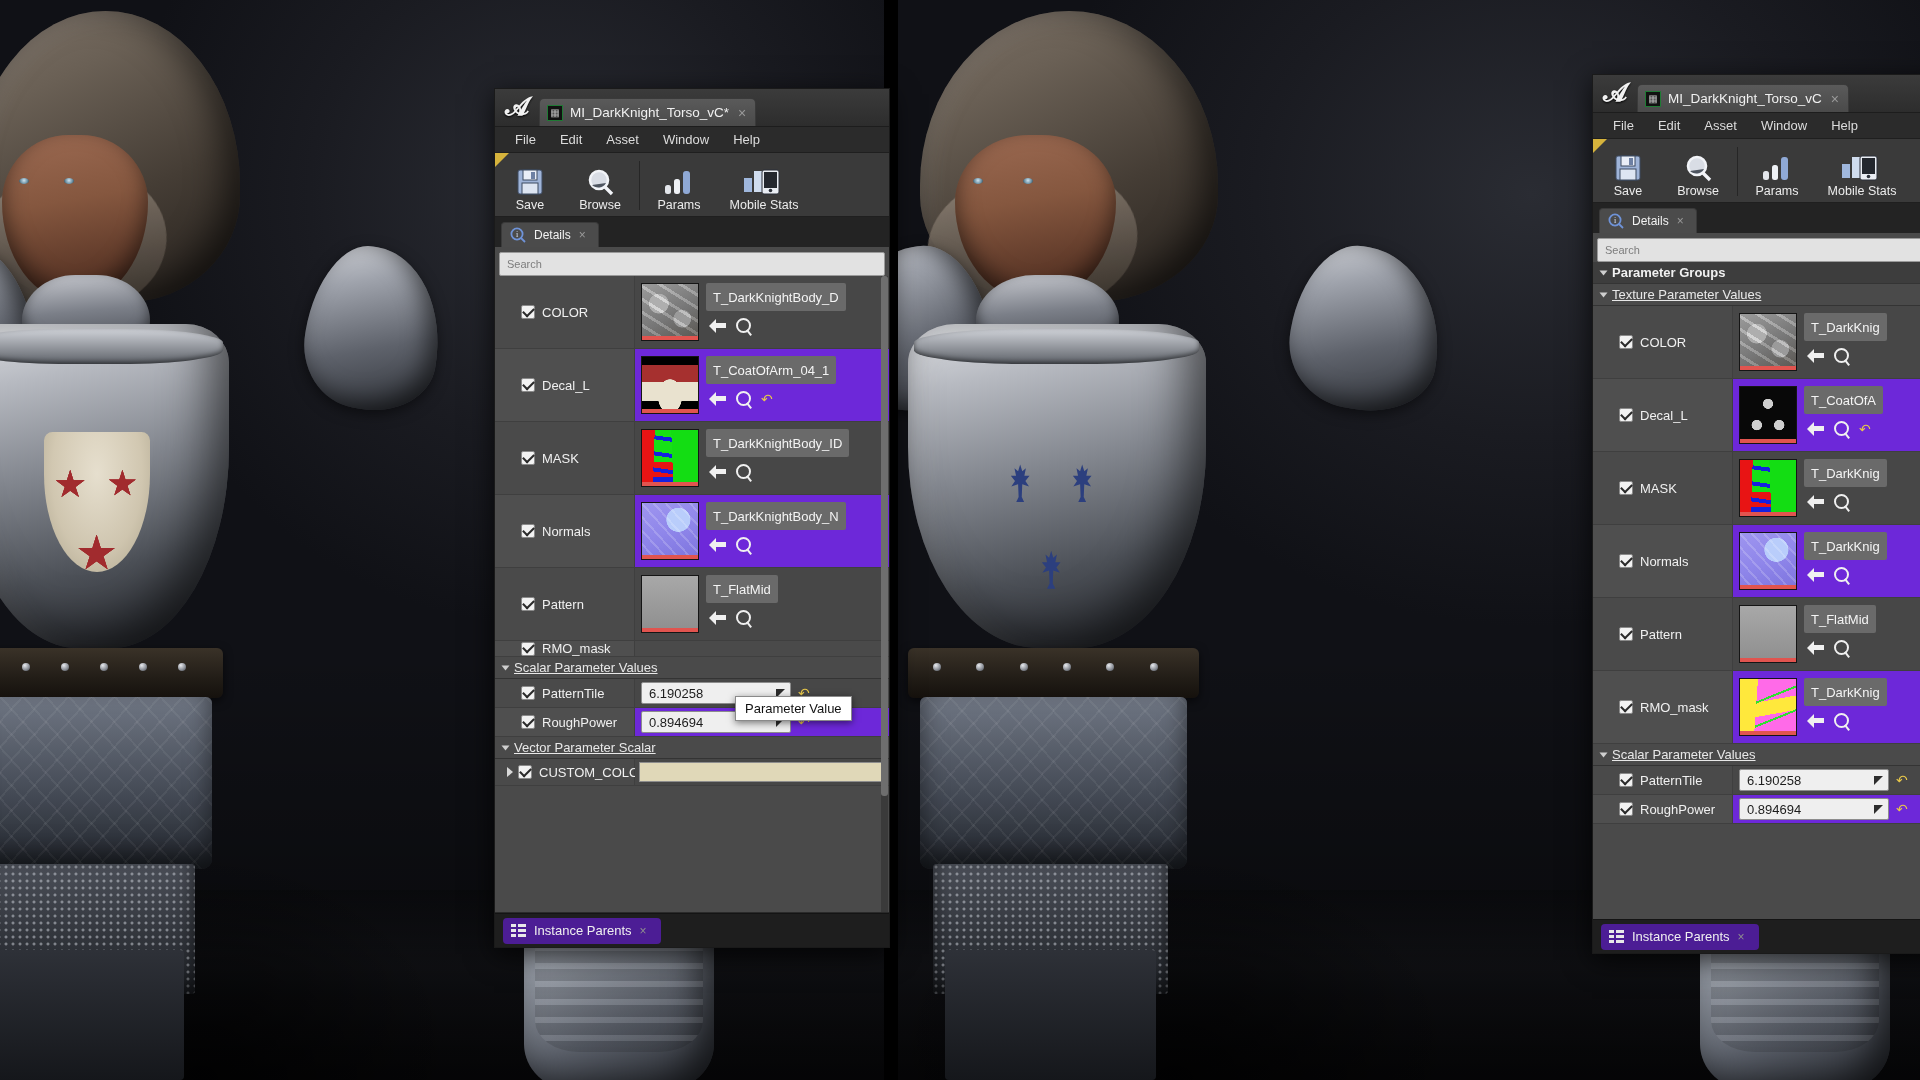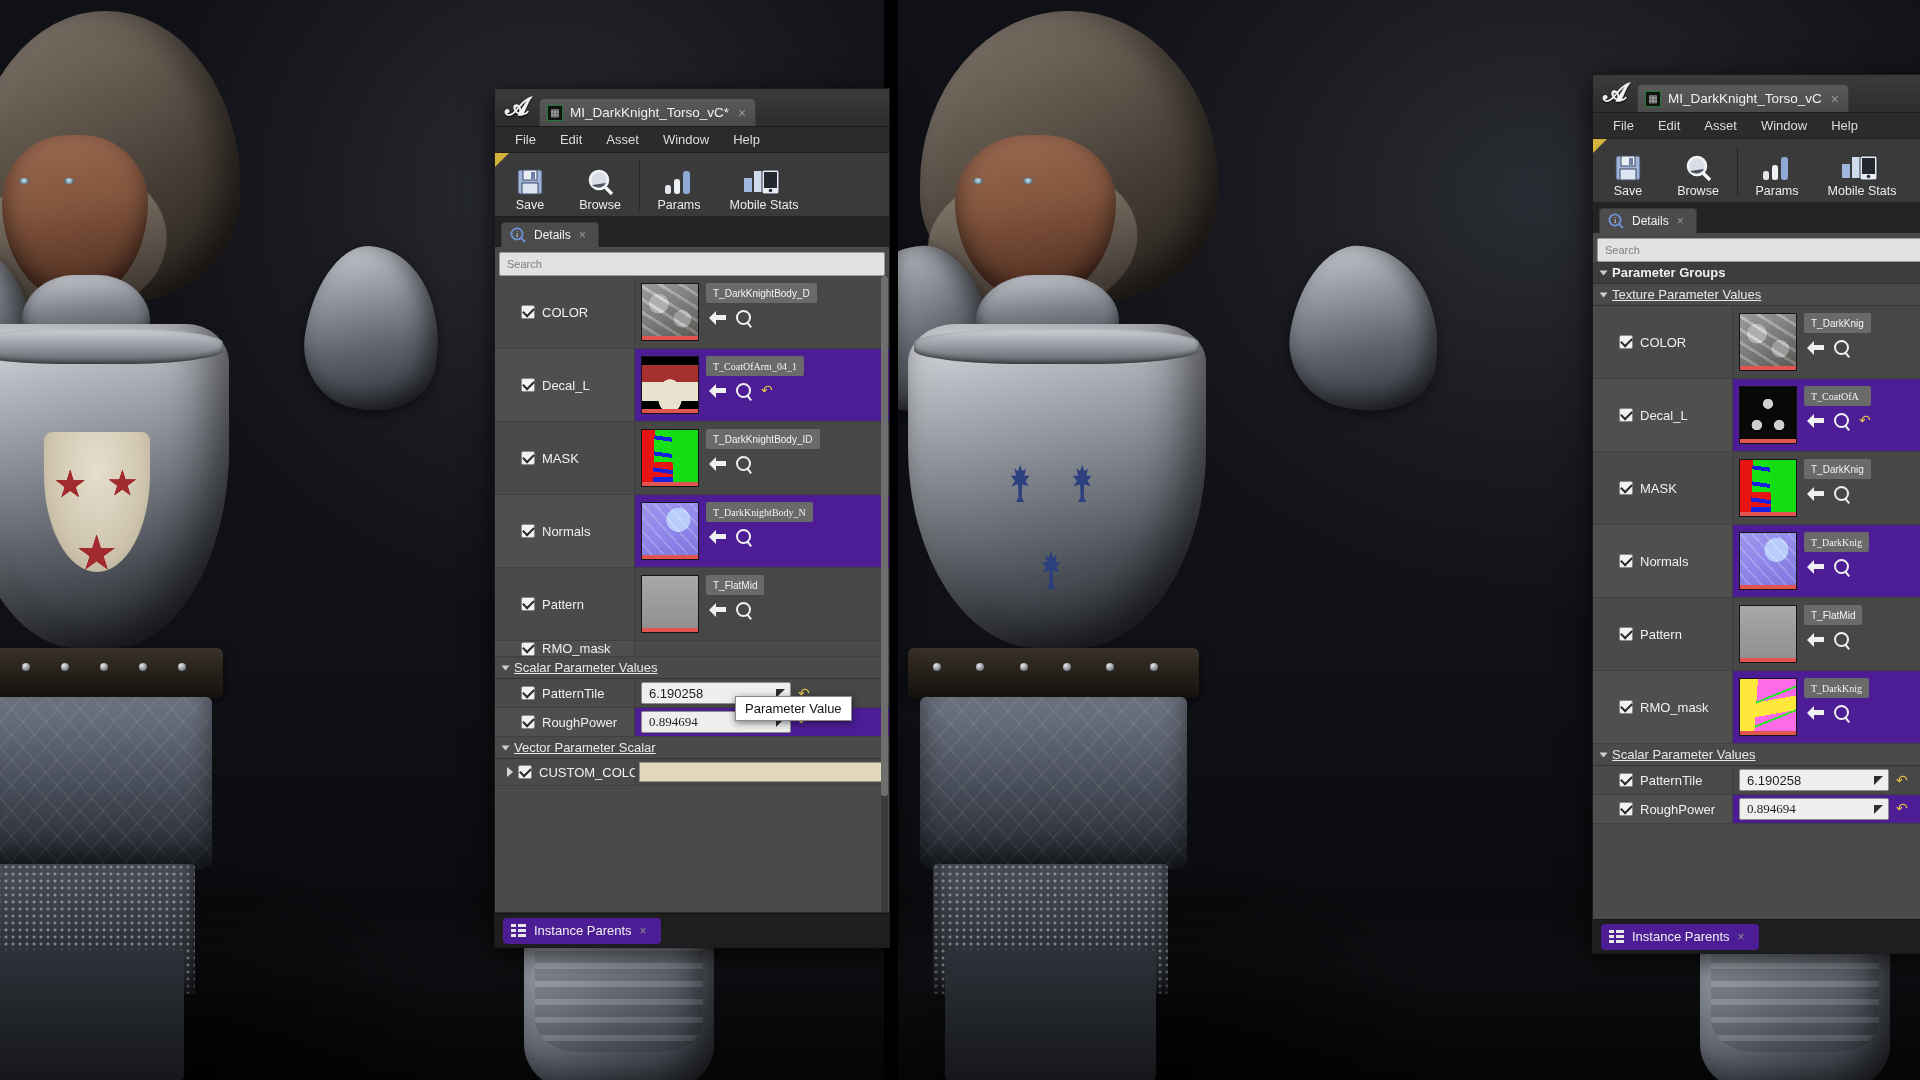--- a/index.html
+++ b/index.html
@@ -166,34 +166,34 @@
   .grouphdr.sub .gt{ font-weight:normal; color:#e8e8e8;text-decoration:underline; }
   .tri{ width:0;height:0;border-left:5px solid #cfcfcf;border-top:4px solid transparent;
     border-bottom:4px solid transparent; transform:rotate(90deg); margin-left:2px;}
 
   .prow{ position:relative; display:flex; border-bottom:1px solid #3f3f3f; }
   .prow .namecell{ width:140px; flex:none; display:flex; align-items:center; padding-left:26px;
     background:#4a4a4a; border-right:1px solid #3f3f3f;}
   .prow.alt .namecell{ background:#4f4f4f; }
   .prow .valcell{ flex:1; background:#474747; display:flex; align-items:flex-start;
     padding:7px 4px 7px 6px; gap:7px; }
-  .prow.alt .valcell{ background:#4c1d95;font-family:Liberation Serif, serif; }
+  .prow.alt .valcell{ background:#6d28d9; }
 
   .cb{ width:14px;height:14px;background:#f2f2f2;border:1px solid #8a8a8a;border-radius:2px;
     display:flex;align-items:center;justify-content:center; flex:none; }
   .cb:after{ content:""; width:9px;height:5px;border-left:2.6px solid #2a2a2a;
     border-bottom:2.6px solid #2a2a2a; transform:rotate(-45deg) translate(1px,-1px); }
   .pname{ font-size:13px; color:#f0f0f0; margin-left:7px; white-space:nowrap; }
 
   .thumb{ width:58px;height:58px; flex:none; border:1px solid #151515; position:relative; overflow:hidden;}
   .thumb:after{ content:""; position:absolute; left:0;right:0;bottom:0;height:4px; background:#e1544f; }
 
   .assetcol{ display:flex; flex-direction:column; gap:7px; min-width:0; }
-  .assetname{ height:20px; background:#6a6a6a; border-radius:2px; display:flex; align-items:center;
-    padding:0 7px; font-size:10px; color:#f4f4f4; white-space:nowrap; overflow:hidden; }
+  .assetname{ height:28px; background:#6a6a6a; border-radius:2px; display:flex; align-items:center;
+    padding:0 7px; font-size:13px; color:#f4f4f4; white-space:nowrap; overflow:hidden; }
   .assetbtns{ display:flex; align-items:center; gap:10px; padding-left:3px; }
   .i-back{ width:17px;height:14px; position:relative; }
   .i-back:before{content:"";position:absolute;left:5px;top:4.5px;width:12px;height:5px;background:#f0f0f0;}
   .i-back:after{content:"";position:absolute;left:0;top:0;width:0;height:0;
     border-right:7px solid #f0f0f0;border-top:7px solid transparent;border-bottom:7px solid transparent;}
   .i-find{ width:15px;height:15px;border:2.2px solid #f0f0f0;border-radius:50%;position:relative;}
   .i-find:after{content:"";position:absolute;right:-1px;bottom:-5px;width:2.2px;height:7px;
     background:#f0f0f0; transform:rotate(-38deg); }
   .i-reset{ font-size:14px; color:#e8c84a; line-height:1; }
 

